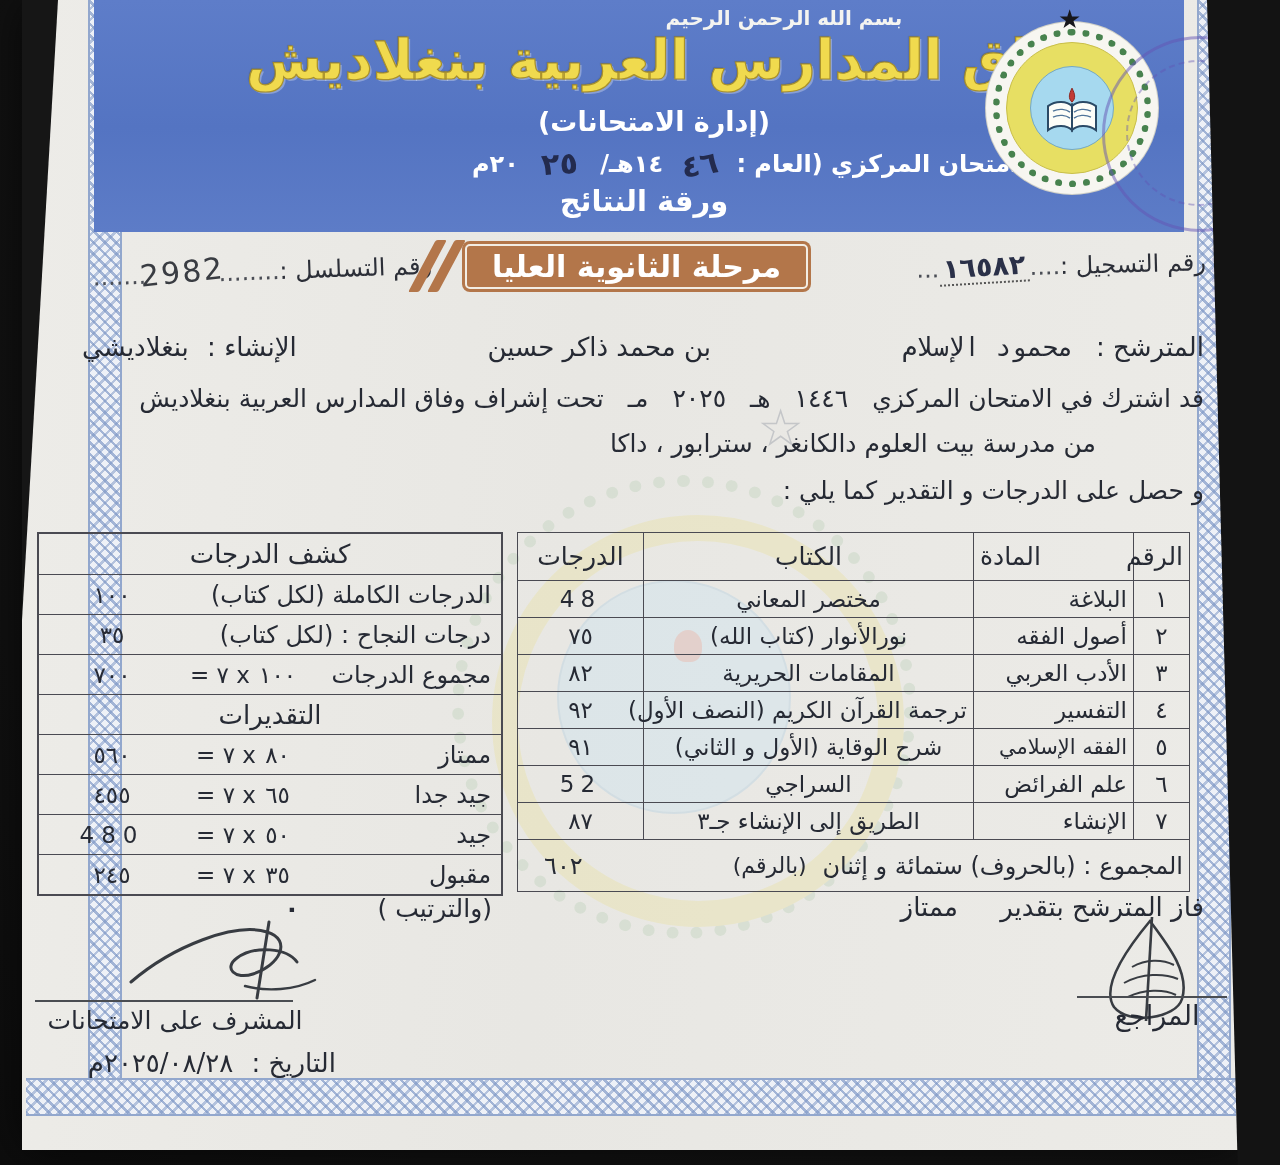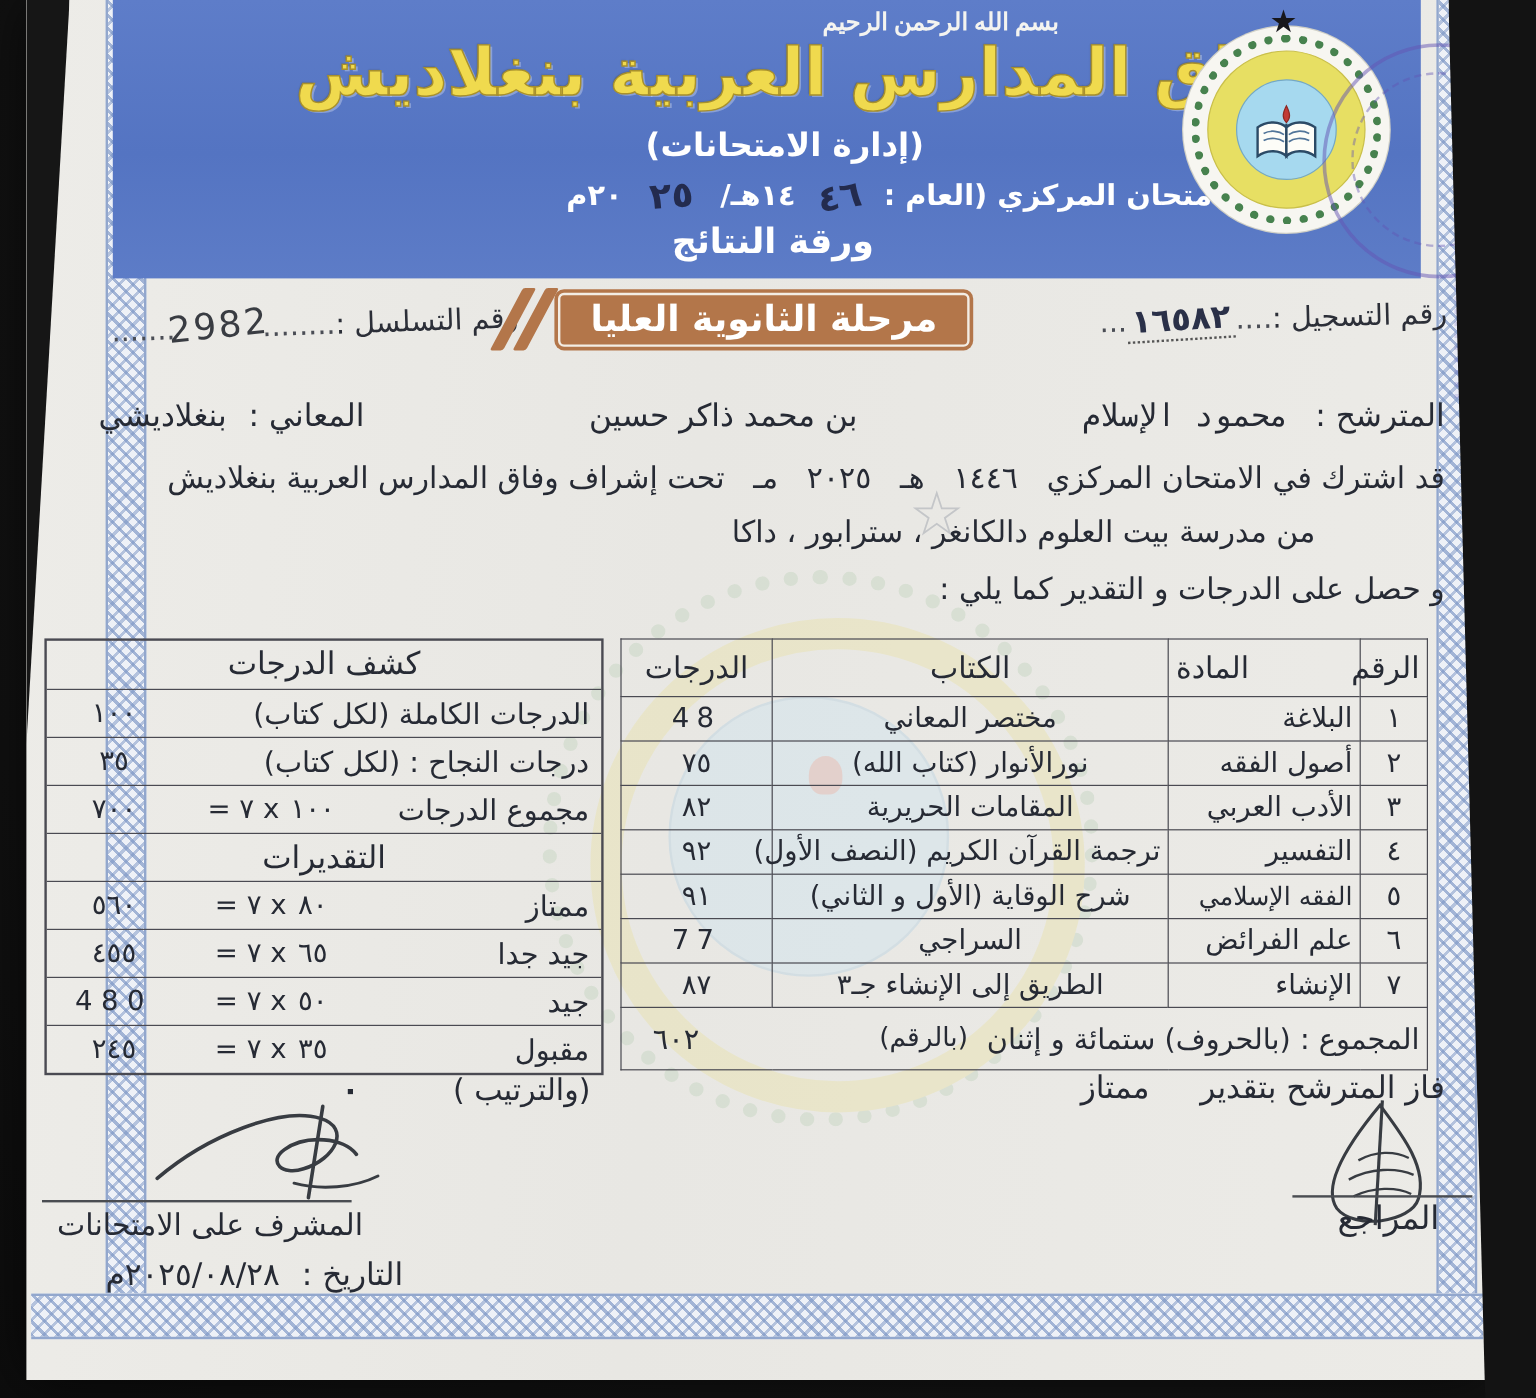--- a/index.html
+++ b/index.html
@@ -24,21 +24,21 @@
   }
   .strip-left{left:66px;top:0;width:30px;height:1078px;border-left:2px solid #92a7cd;border-right:2px solid #92a7cd;}
   .strip-right{left:1175px;top:0;width:30px;height:1078px;border-left:2px solid #92a7cd;border-right:2px solid #92a7cd;}
   .strip-bottom{left:4px;top:1078px;width:1210px;height:34px;border-top:2px solid #92a7cd;border-bottom:2px solid #92a7cd;}
   
   .band{
     position:absolute;left:72px;top:0;width:1090px;height:232px;
     background:linear-gradient(180deg,#5e7dc9 0%,#5474c2 55%,#5d7cc7 100%);
     color:#fff;z-index:3;
   }
-  .bismillah{position:absolute;left:340px;top:6px;width:700px;text-align:center;font-size:20px;font-weight:bold;color:#f4f4f0;font-family:Liberation Serif, serif;}
+  .bismillah{position:absolute;left:340px;top:6px;width:700px;text-align:center;font-size:20px;font-weight:bold;color:#f4f4f0;}
   .org-title{
     position:absolute;left:80px;top:28px;width:1000px;text-align:center;
     font-size:55px;font-weight:bold;color:#f0da4e;letter-spacing:-1px;
     -webkit-text-stroke:1.2px #a8902c;
     text-shadow:2px 2px 0 rgba(255,255,255,.30), -1px -1px 1px rgba(70,60,15,.35);
     white-space:nowrap;
   }
   .dept{position:absolute;left:210px;top:106px;width:700px;text-align:center;font-size:27px;font-weight:bold;}
   .exam-line{position:absolute;left:340px;top:144px;width:640px;text-align:center;font-size:24px;font-weight:bold;direction:rtl;}
   .sheet-title{position:absolute;left:200px;top:184px;width:700px;text-align:center;font-size:29px;font-weight:bold;}
@@ -83,21 +83,21 @@
   .wm-ring{position:absolute;left:70px;top:110px;width:360px;height:360px;border-radius:50%;border:26px solid #e9e2ab;}
   .wm-core{position:absolute;left:135px;top:175px;width:230px;height:230px;border-radius:50%;background:#cfe4f0;border:2px solid #b9d2e2;}
   .wm-flower{position:absolute;left:252px;top:225px;width:28px;height:32px;border-radius:50% 50% 40% 40%;background:#ddb5b0;}
   
   .left-table{position:absolute;left:15px;top:532px;width:462px;border:2px solid #4a4a52;z-index:3;direction:rtl;color:#262a34;background:transparent;}
   .lt-row{display:flex;align-items:center;height:40px;box-sizing:border-box;border-top:1.5px solid #4a4a52;}
   .lt-row:first-child{border-top:none;}
   .lt-title{justify-content:center;font-size:26px;}
   .lt-label{flex:1;text-align:right;padding-right:10px;font-size:24px;white-space:nowrap;}
   .lt-formula{width:150px;text-align:center;font-size:23px;letter-spacing:1px;}
-  .lt-value{width:112px;text-align:center;font-size:23px;letter-spacing:7px;}
+  .lt-value{width:112px;text-align:center;font-size:23px;letter-spacing:7px;padding-left:17px;}
   .main-table{position:absolute;left:495px;top:532px;width:672px;border-collapse:collapse;z-index:3;direction:rtl;color:#262a34;table-layout:fixed;}
   .main-table td,.main-table th{border:1.5px solid #4a4a52;padding:0 6px;box-sizing:border-box;background:transparent;font-weight:normal;}
   .main-table th{height:48px;font-size:25px;}
   .main-table td{height:37px;font-size:23px;}
   .col-no{width:56px;text-align:center;}
   .col-subject{width:160px;text-align:right;white-space:nowrap;}
   .col-book{width:330px;text-align:center;font-size:22px;white-space:nowrap;}
   .col-marks{width:126px;text-align:center;letter-spacing:6px;}
   .total-cell{height:52px !important;}
   .total-flex{display:flex;align-items:center;width:100%;}
@@ -180,21 +180,21 @@
     <span>رقم التسجيل :</span><span class="dots">....</span><span class="reg-value hw">١٦٥٨٢</span><span class="dots">...</span>
   </div>
 
   <div class="candidate-row">
     <div>
       <span>المترشح :</span>
       <span style="margin-right:14px;font-family:Liberation Mono, monospace;">محمود الإسلام</span>
     </div>
     <div>بن محمد ذاكر حسين</div>
     <div>
-      <span>المعاني :</span>
+      <span>الإنشاء :</span>
       <span style="margin-right:10px;">بنغلاديشي</span>
     </div>
   </div>
 
   <div class="para">
     <div>
       <span>قد اشترك في الامتحان المركزي</span>
       <span class="num">١٤٤٦</span>
       <span>هـ</span>
       <span class="num">٢٠٢٥</span>
@@ -290,21 +290,21 @@
     <tr>
       <td class="col-no">٥</td>
       <td class="col-subject" style="font-size:21px;">الفقه الإسلامي</td>
       <td class="col-book">شرح الوقاية (الأول و الثاني)</td>
       <td class="col-marks">٩١</td>
     </tr>
     <tr>
       <td class="col-no">٦</td>
       <td class="col-subject">علم الفرائض</td>
       <td class="col-book">السراجي</td>
-      <td class="col-marks">77</td>
+      <td class="col-marks">52</td>
     </tr>
     <tr>
       <td class="col-no">٧</td>
       <td class="col-subject">الإنشاء</td>
       <td class="col-book">الطريق إلى الإنشاء جـ٣</td>
       <td class="col-marks">٨٧</td>
     </tr>
     <tr>
       <td colspan="4" class="total-cell">
         <div class="total-flex">

